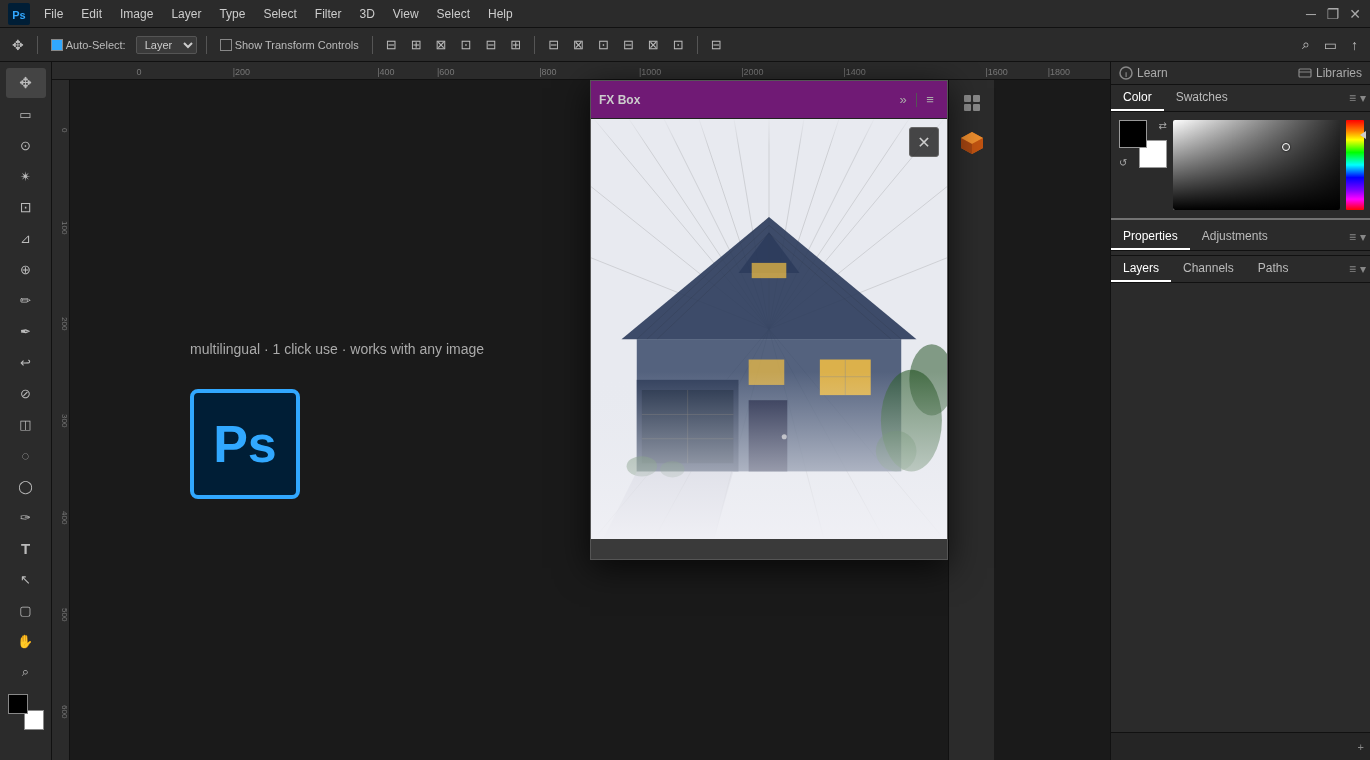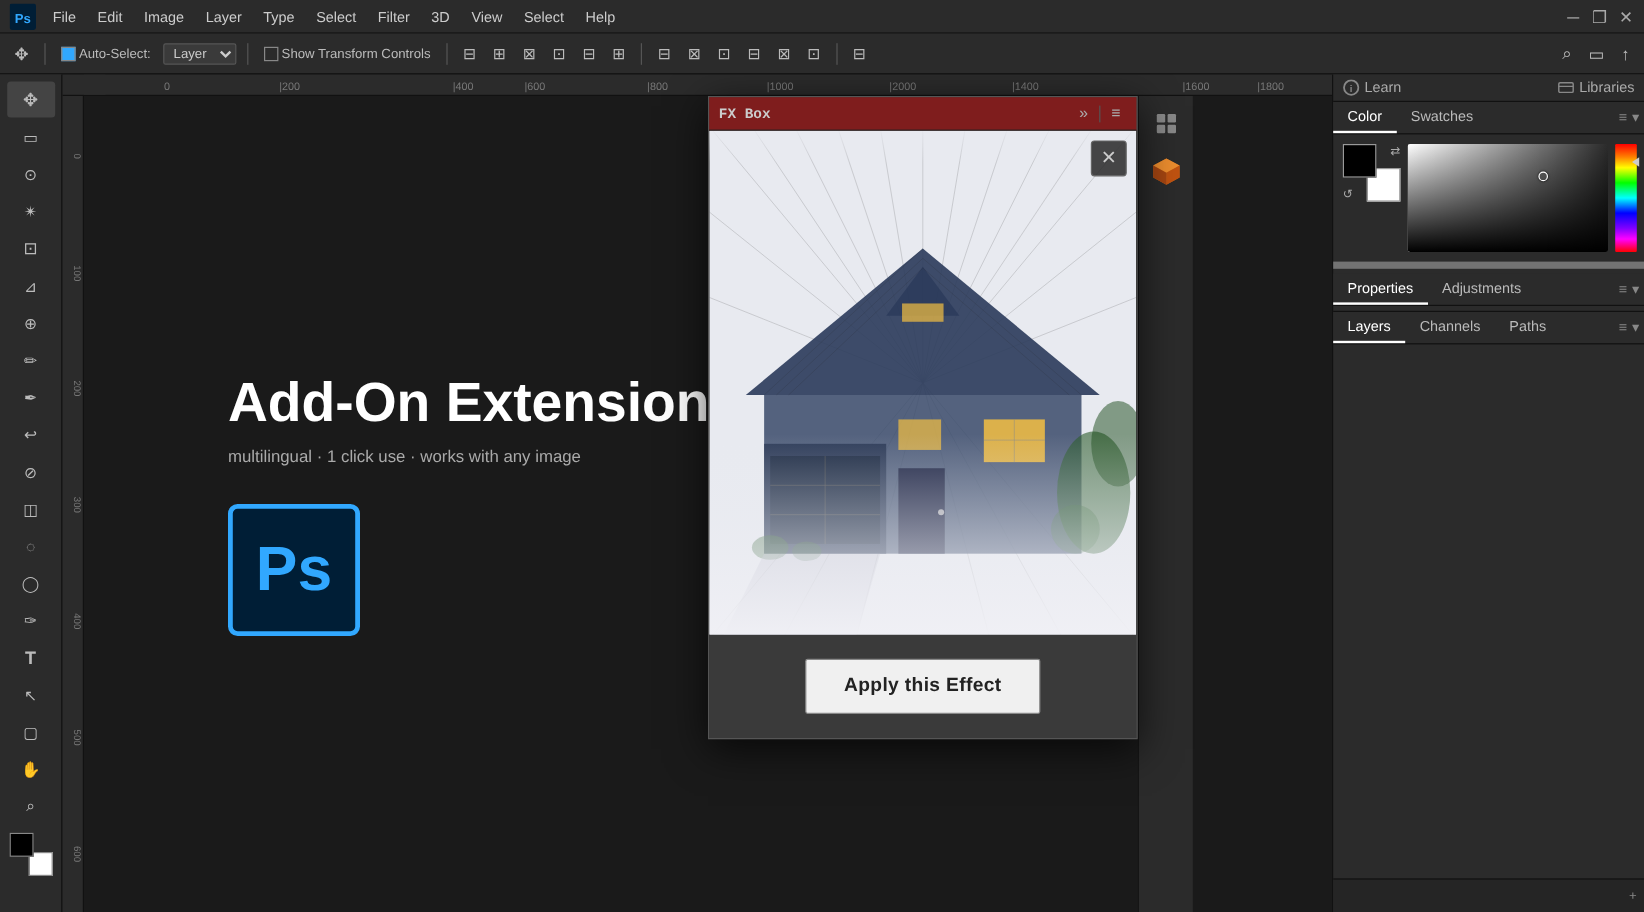--- a/index.html
+++ b/index.html
@@ -200,21 +200,21 @@
       width: 260px;
       background: #2b2b2b;
       border-left: 1px solid #111;
       display: flex;
       flex-direction: column;
     }
 
     
     .color-panel {
       flex: 0 0 auto;
-      border-bottom: 6px solid #737373;
+      border-bottom: 2px solid #737373;
     }
     .panel-tabs {
       display: flex;
       background: #2b2b2b;
       border-bottom: 1px solid #111;
     }
     .panel-tab {
       padding: 5px 12px;
       font-size: 12px;
       color: #bbb;
@@ -275,28 +275,27 @@
       left: 520px;
       width: 358px;
       background: #3a3a3a;
       border: 1px solid #555;
       box-shadow: 0 8px 32px rgba(0,0,0,0.7);
       display: flex;
       flex-direction: column;
     }
 
     .fx-panel-header {
-      height: 28px;
-      background: #7f1d1d;
+      height: 38px;
+      background: #701a75;
       border-bottom: 1px solid #222;
       display: flex;
       align-items: center;
       padding: 0 8px;
       gap: 4px;
-      font-family: Liberation Mono, monospace;
     }
     .fx-panel-title {
       font-size: 12px;
       color: #ccc;
       font-weight: bold;
     }
     .fx-panel-controls {
       margin-left: auto;
       display: flex;
       align-items: center;
@@ -646,21 +645,20 @@
         <div class="ruler-v-mark">200</div>
         <div class="ruler-v-mark">300</div>
         <div class="ruler-v-mark">400</div>
         <div class="ruler-v-mark">500</div>
         <div class="ruler-v-mark">600</div>
       </div>
 
       <div class="canvas-body">
 
         <div class="canvas-bg">
-          <div class="addon-title">Add-On Extension</div>
           <div class="addon-desc">multilingual · 1 click use · works with any image</div>
           <div class="ps-logo">
             <span class="ps-logo-text">Ps</span>
           </div>
         </div>
 
         <div class="modal-overlay">
 
           <div style="position:absolute;top:0;left:878px;width:46px;background:#2b2b2b;border-left:1px solid #111;display:flex;flex-direction:column;align-items:center;padding:4px 0;gap:2px;height:100%;">
             <div class="ext-icon" style="color:#ccc;font-size:14px;">
@@ -779,23 +777,20 @@
                     <linearGradient id="fadeWhiteTop" x1="0" y1="0" x2="0" y2="1">
                       <stop offset="0%" stop-color="rgba(232,234,240,1)" stop-opacity="1"></stop>
                       <stop offset="30%" stop-color="rgba(232,234,240,0)" stop-opacity="0"></stop>
                     </linearGradient>
                   </defs>
                   <rect width="350" height="420" fill="url(#fadeWhite)"></rect>
                   <rect width="350" height="100" fill="url(#fadeWhiteTop)"></rect>
                 </svg>
               </div>
 
-              <button class="fx-apply-btn">
-                <span>Apply this Effect</span>
-              </button>
             </div>
           </div>
         </div>
       </div>
     </div>
   </div>
 
   <div class="right-panel">
 
     <div class="learn-libs">

